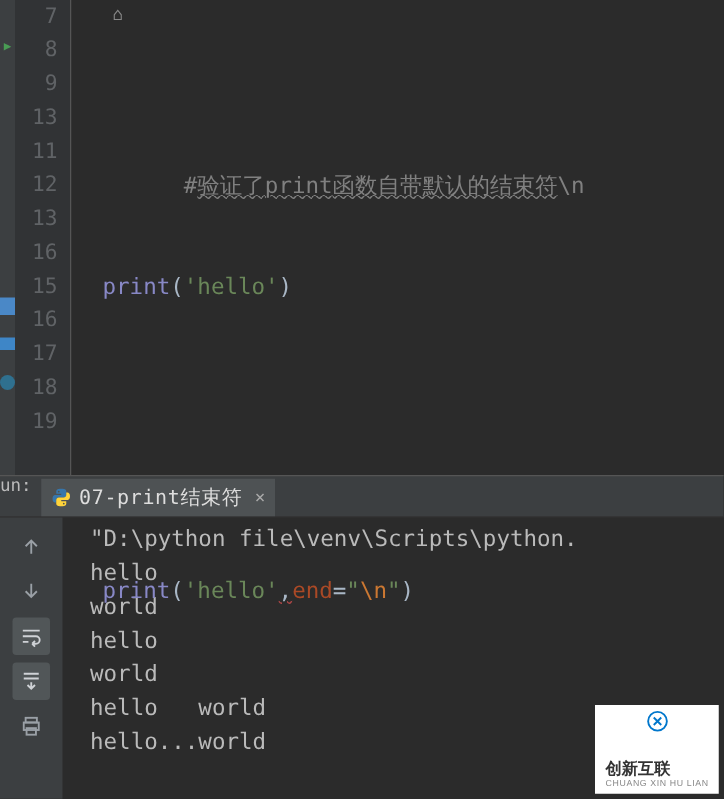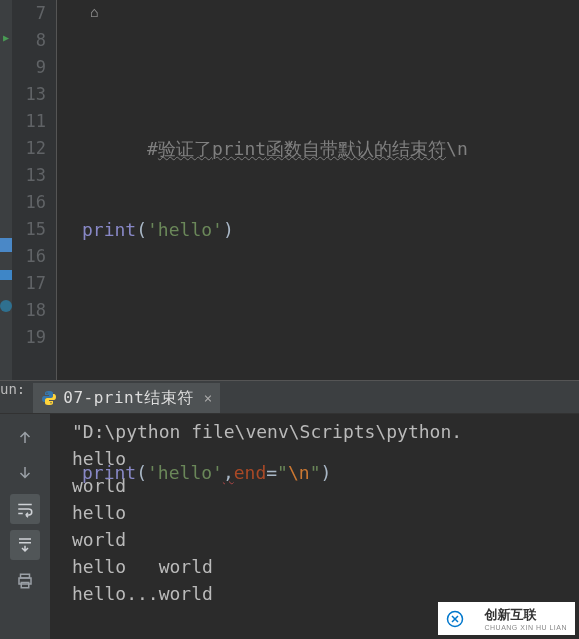--- a/index.html
+++ b/index.html
@@ -148,20 +148,21 @@
     right: 4px;
     bottom: 4px;
     background: #fff;
     color: #0077cc;
     font-size: 13px;
     padding: 4px 8px;
     display: flex;
     align-items: center;
     gap: 20px;
     font-family: sans-serif;
+    flex-direction: column;
   }
   .watermark svg { width:18px; height:18px; }
 </style>
 </head>
 <body>
 
 <div class="editor-area">
   <div class="left-strip">
     <div class="strip-marker-play" style="top:27px">▶</div>
     <div class="strip-marker-blue" style="top:238px"></div>

